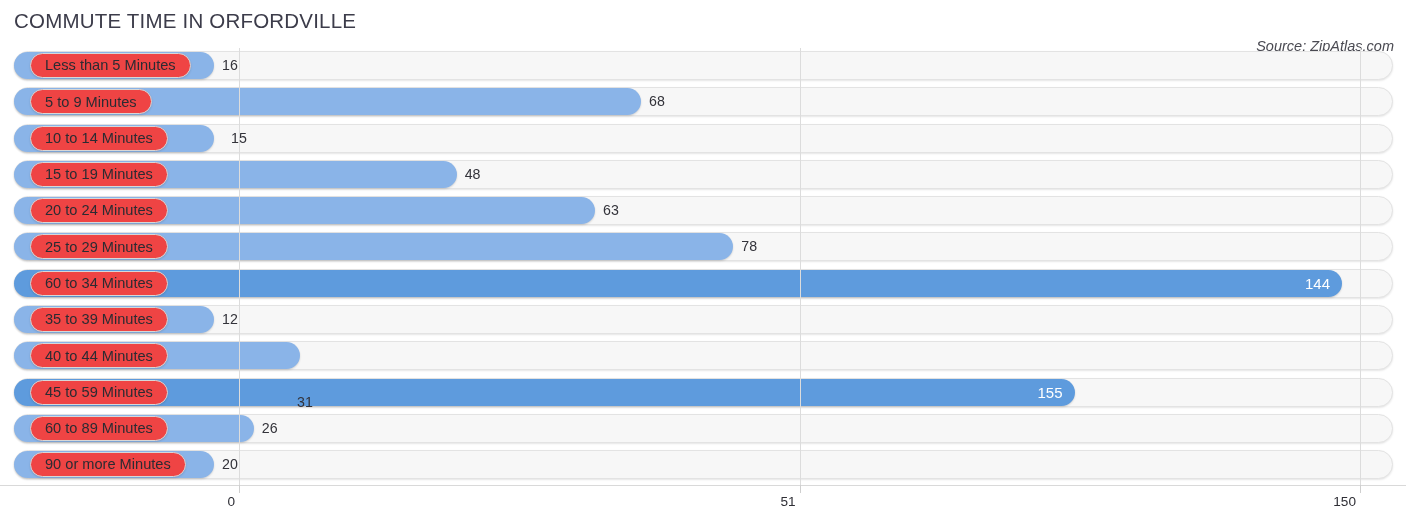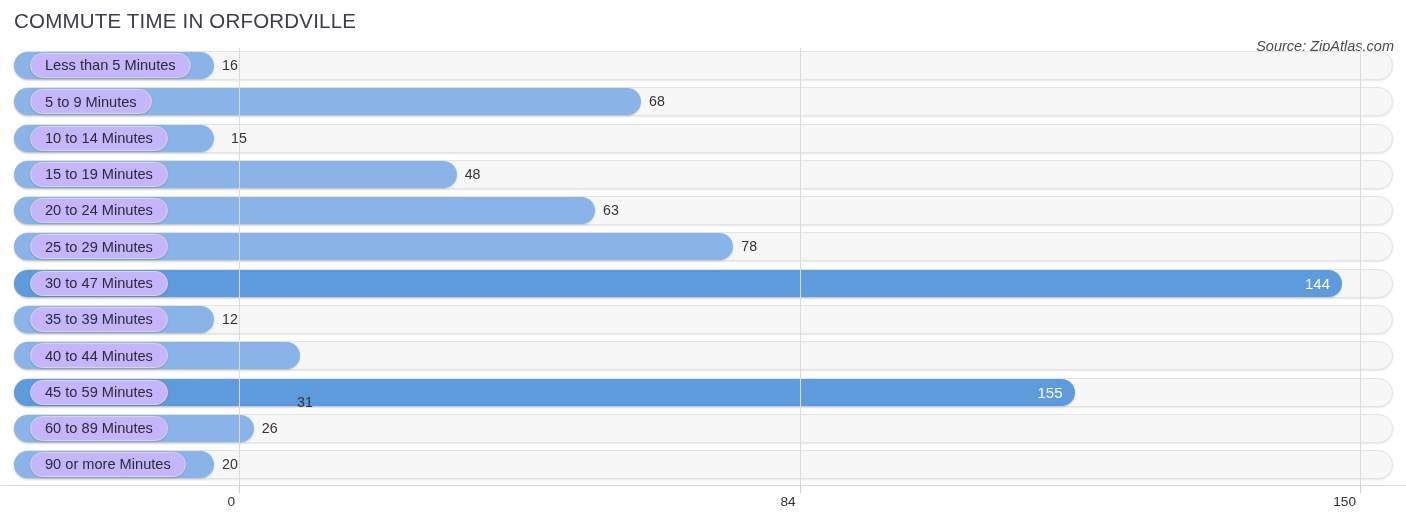--- a/index.html
+++ b/index.html
@@ -79,21 +79,21 @@
     z-index: 2;
     box-shadow: 0 1px 2px rgba(0,0,0,.16);
   }
   .bar.dark { background: #5e9bdd; }
 
   
   .label-pill {
     position: absolute;
     left: 30px; top: 5px;
     height: 25px;
-    background: #c4b5fd;
+    background: #ef4444;
     border: 1px solid #d7d7d7;
     border-radius: 13px;
     z-index: 4;
     display: flex;
     align-items: center;
     padding: 0 14px 0 14px;
     box-shadow: 0 1px 2px rgba(0,0,0,.13);
     white-space: nowrap;
   }
   .label-pill span {
@@ -203,21 +203,21 @@
           <div class="bar" style="width: 719.333px;"></div>
           <div class="label-pill">
             <span>25 to 29 Minutes</span>
           </div>
           <div class="value-out" style="left: 741.333px;">78</div>
         </div>
         <div class="row">
           <div class="track"></div>
           <div class="bar dark" style="width: 1328px;"></div>
           <div class="label-pill">
-            <span>30 to 47 Minutes</span>
+            <span>60 to 34 Minutes</span>
           </div>
           <div class="value-in" style="left: 1330px;">144</div>
         </div>
         <div class="row">
           <div class="track"></div>
           <div class="bar" style="width: 200px;"></div>
           <div class="label-pill">
             <span>35 to 39 Minutes</span>
           </div>
           <div class="value-out" style="left: 222px;">12</div>
@@ -258,18 +258,18 @@
     <div class="gridline" id="grid-0" style="left: 239px;"></div>
     <div class="gridline" id="grid-75" style="left: 799.5px;"></div>
     <div class="gridline" id="grid-150" style="left: 1360px;"></div>
   </div>
 
   <div id="axis">
     <div id="axis-line"></div>
   <div class="tick-mark" style="left: 239px;"></div>
       <div class="tick-label" style="left: 235px;">0</div>
       <div class="tick-mark" style="left: 799.5px;"></div>
-      <div class="tick-label" style="left: 795.5px;">84</div>
+      <div class="tick-label" style="left: 795.5px;">51</div>
       <div class="tick-mark" style="left: 1360px;"></div>
       <div class="tick-label" style="left: 1356px;">150</div>
     </div>
 
 </div>
 
 </body></html>

